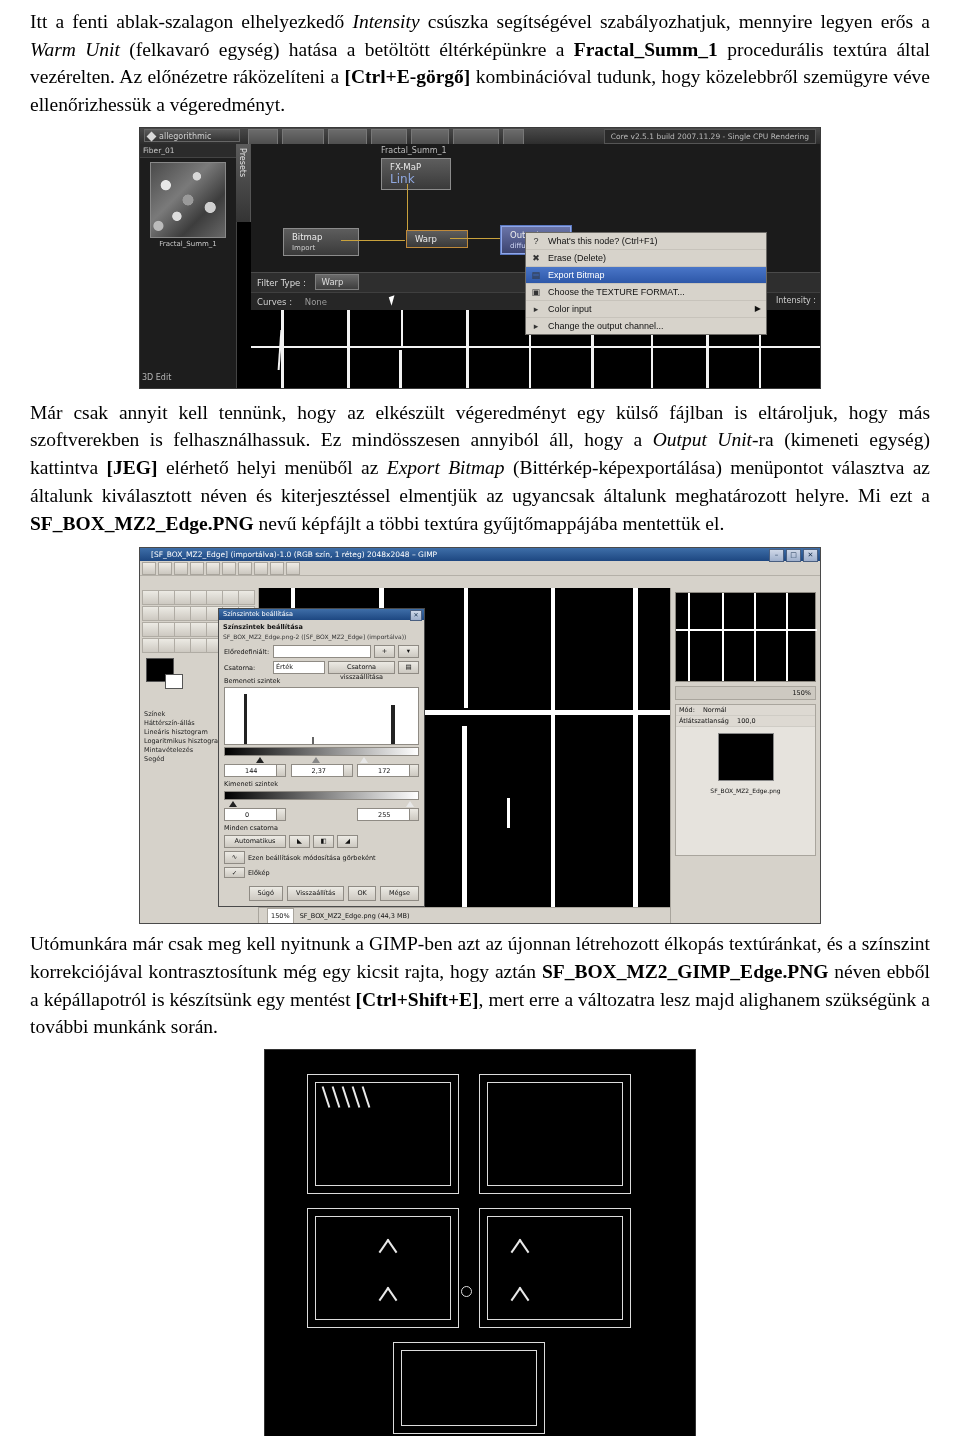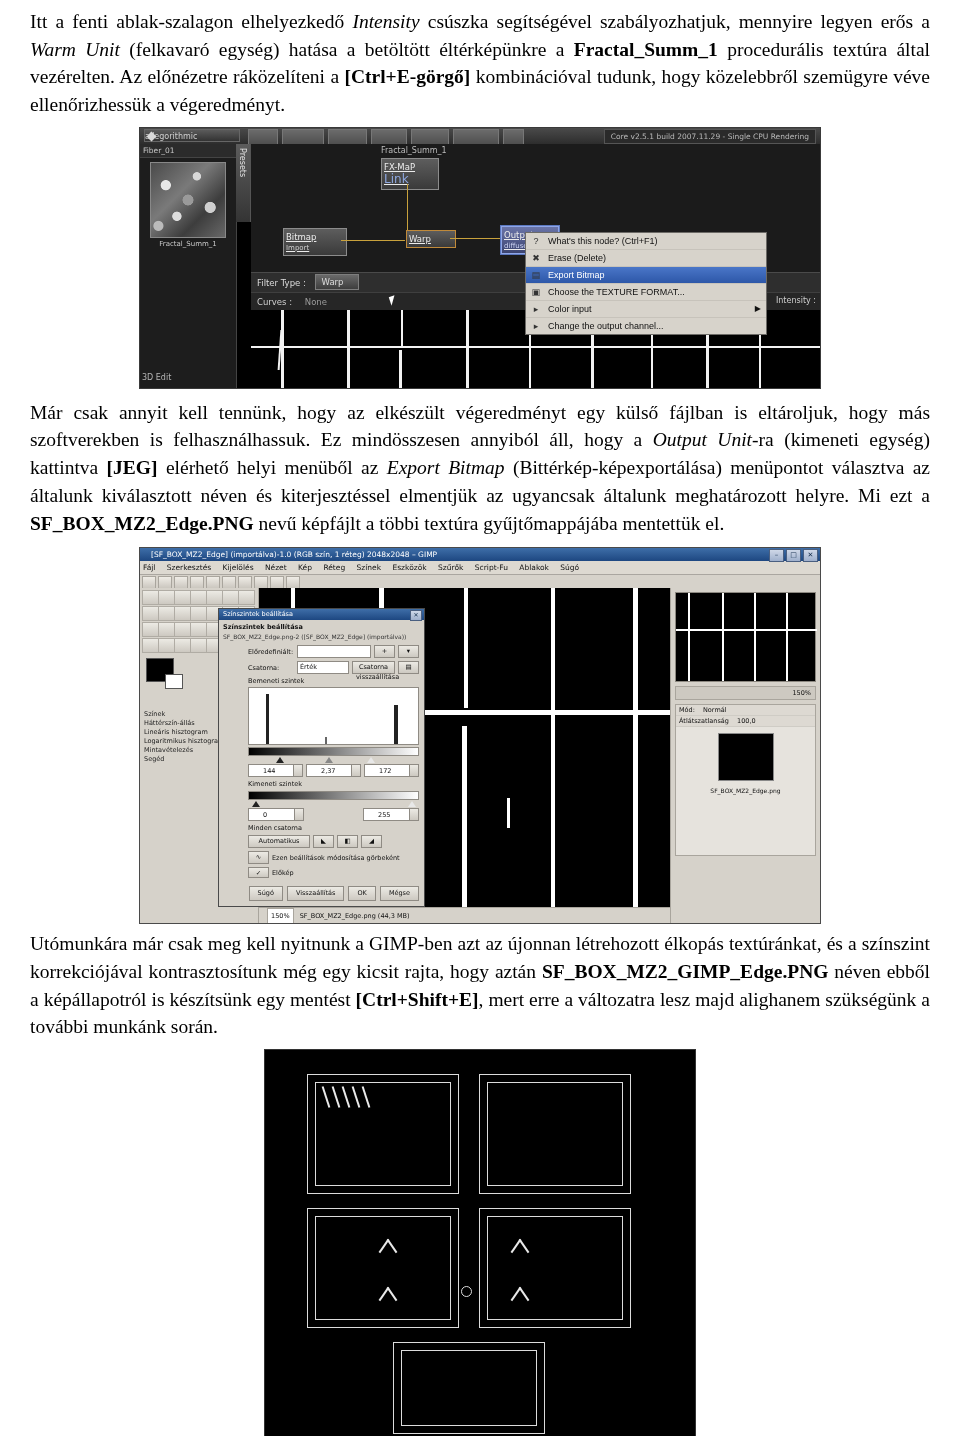--- a/index.html
+++ b/index.html
@@ -50,20 +50,21 @@
     border-bottom: 1px solid #111;
   }
   .s1-logo {
     position: absolute;
     left: 4px; top: 1px;
     width: 96px; height: 13px;
     background: linear-gradient(#5a5a5a,#333);
     color: #cfcfcf;
     font-size: 8px;
     line-height: 13px;
+    padding-left: 14px;
     box-sizing: border-box;
     border: 1px solid #666;
   }
   .s1-logo:before {
     content: "";
     position: absolute;
     left: 3px; top: 3px;
     width: 7px; height: 7px;
     background: #d9d9d9;
     transform: rotate(45deg);
@@ -153,23 +154,22 @@
     left: 111px; top: 16px;
     right: 0; height: 140px;
     background: #1b1b1b;
   }
   .s1-node {
     position: absolute;
     border: 1px solid #8c8c8c;
     background: linear-gradient(#5d5d5d,#3a3a3a);
     color: #ececec;
     font-size: 8.5px;
-    padding: 3px 2px;
+    padding: 3px 8px;
     white-space: nowrap;
-    text-decoration: underline;
   }
   .s1-node.sel { border-color: #8ea6e8; box-shadow: 0 0 0 1px #5c78c0; }
   .s1-link { position: absolute; background: #c9a23c; height: 1px; }
   .s1-filterrow {
     position: absolute;
     left: 111px; top: 144px;
     right: 0; height: 20px;
     background: #2e2e2e;
     border-top: 1px solid #4a4a4a;
     color: #dcdcdc;
@@ -451,21 +451,20 @@
     background: linear-gradient(#cfd8e8,#9fb0cc);
     border: 1px solid #4a5f80;
     color: #17314f; font-size: 6px; line-height: 8px; text-align: center;
   }
   .g-dlg .dhead {
     padding: 3px 4px 2px 4px;
     line-height: 9px;
   }
   .g-dlg .dsec {
     padding: 2px 5px;
-    margin-left: 24px;
   }
   .g-dlg .drow {
     display: flex; align-items: center; gap: 3px;
     margin-bottom: 3px;
   }
   .g-dlg .lbl { width: 46px; }
   .g-dlg .fld {
     flex: 1; height: 11px;
     background: #fff; border: 1px solid #8f8b84;
   }
@@ -494,21 +493,21 @@
     position: absolute; top: 9px;
     width: 0; height: 0;
     border-left: 4px solid transparent;
     border-right: 4px solid transparent;
     border-bottom: 6px solid #222;
   }
   .g-dlg .spin {
     display: flex; align-items: center;
     background: #fff; border: 1px solid #8f8b84;
     height: 11px; width: 40px;
-    padding-left: 14px;
+    padding-left: 20px;
     position: relative;
   }
   .g-dlg .spin i {
     position: absolute; right: 0; top: 0;
     width: 8px; height: 11px;
     background: linear-gradient(#eceae4,#cdc9c1);
     border-left: 1px solid #8f8b84;
   }
   .g-dlg .btnrow {
     display: flex; gap: 4px; justify-content: flex-end;
@@ -665,34 +664,20 @@
 
   <div class="shot2">
     <div class="g-title">
       <span>[SF_BOX_MZ2_Edge] (importálva)-1.0 (RGB szín, 1 réteg) 2048x2048 – GIMP</span>
       <span class="wbtns">
         <span>–</span>
         <span>□</span>
         <span>✕</span>
       </span>
     </div>
-    <div class="g-menubar">
-      <span>Fájl</span>
-      <span>Szerkesztés</span>
-      <span>Kijelölés</span>
-      <span>Nézet</span>
-      <span>Kép</span>
-      <span>Réteg</span>
-      <span>Színek</span>
-      <span>Eszközök</span>
-      <span>Szűrők</span>
-      <span>Script-Fu</span>
-      <span>Ablakok</span>
-      <span>Súgó</span>
-    </div>
     <div class="g-toolbar">
       <i></i>
         <i></i>
         <i></i>
         <i></i>
         <i></i>
         <i></i>
         <i></i>
         <i></i>
         <i></i>

